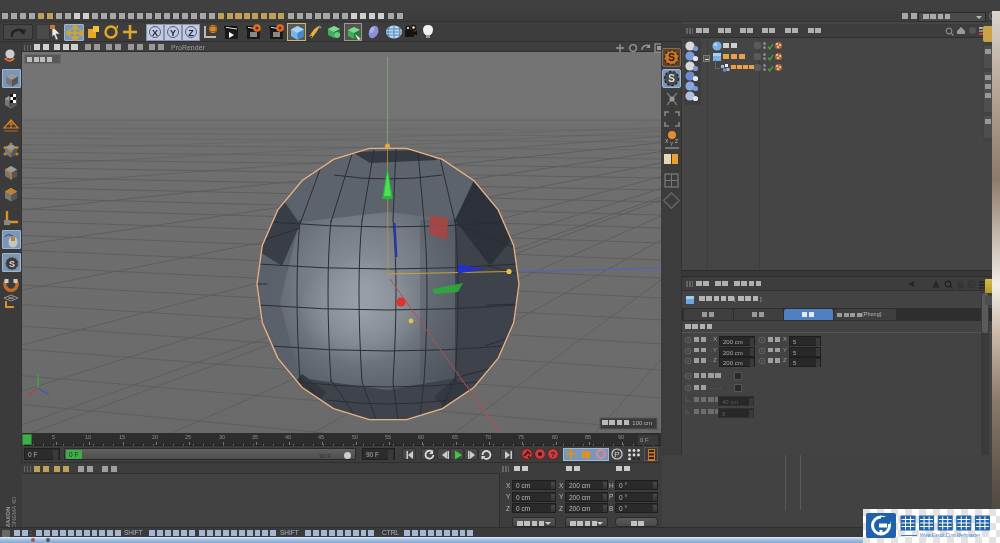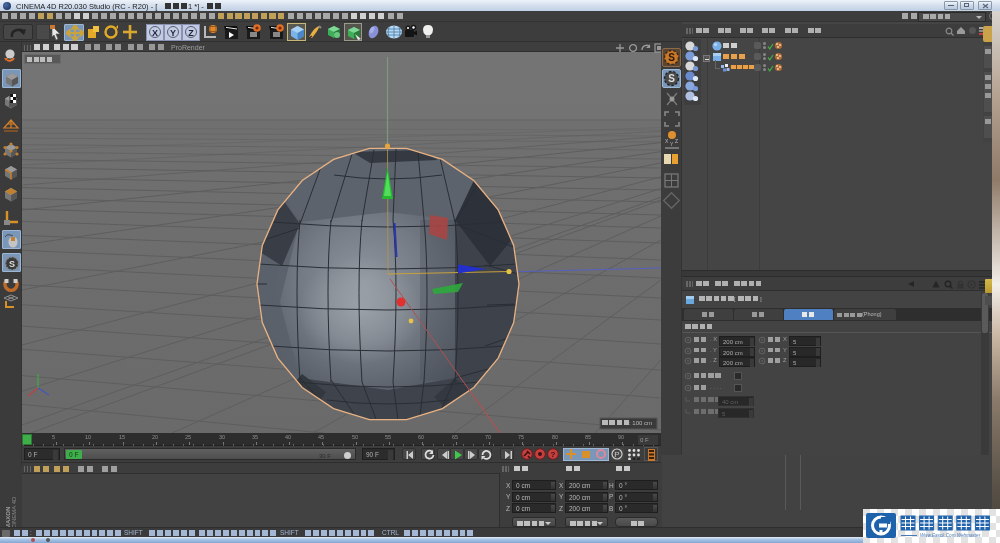--- a/index.html
+++ b/index.html
@@ -148,35 +148,20 @@
 
  <g stroke-width="1.2">
   <line x1="16" y1="336" x2="16" y2="322" stroke="#3fae3f"></line>
   <line x1="16" y1="336" x2="6" y2="344" stroke="#c04040"></line>
   <line x1="16" y1="336" x2="27" y2="343" stroke="#4055c0"></line>
  </g>
 
  <rect x="578" y="366" width="57" height="11" fill="#3a3a3a" stroke="#565656" stroke-width="1"></rect>
 </svg>
 
-<div style="position:absolute;top:0;left:0;width:1000px;height:11px;background:linear-gradient(#eef3f9,#d4dfee 50%,#c0d0e4)">
-      <div style="position:absolute;top:2px;left:3px;width:8px;height:8px;border-radius:50%;background:radial-gradient(circle at 35% 35%,#4a6ea8,#16294d)"></div>
-      <span class="t" style="left:16px;top:2.5px;color:#1c1c1c;font-size:7.5px">CINEMA 4D R20.030 Studio (RC - R20) - [</span>
-      <span style="position:absolute;top:3px;left:165px;display:inline-block;width:21.8px;height:5.5px;background:repeating-linear-gradient(90deg,#333 0 5.98px,transparent 5.98px 7.93px);vertical-align:top;"></span>
-      <span class="t" style="left:188px;top:2.5px;color:#1c1c1c;font-size:7.5px">1 *] -</span>
-      <span style="position:absolute;top:3px;left:207px;display:inline-block;width:13.9px;height:5.5px;background:repeating-linear-gradient(90deg,#333 0 5.98px,transparent 5.98px 7.93px);vertical-align:top;"></span>
-      <div style="position:absolute;top:1px;left:944px;width:14px;height:9px;background:linear-gradient(#f2f6fa,#cdd9e8 45%,#b9c9de);border:1px solid #8a97a8;border-radius:1px"></div>
-      <div style="position:absolute;top:1px;left:960px;width:14px;height:9px;background:linear-gradient(#f2f6fa,#cdd9e8 45%,#b9c9de);border:1px solid #8a97a8;border-radius:1px"></div>
-      <div style="position:absolute;top:1px;left:978px;width:14px;height:9px;background:linear-gradient(#f2f6fa,#cdd9e8 45%,#b9c9de);border:1px solid #8a97a8;border-radius:1px"></div>
-      <div style="position:absolute;top:5px;left:948px;width:6px;height:1.4px;background:#55657c"></div>
-      <div style="position:absolute;top:3px;left:964px;width:5px;height:4px;border:1px solid #55657c"></div>
-      <svg width="7" height="6" style="position:absolute;top:2.5px;left:982px">
-        <path d="M1,1 L6,5 M6,1 L1,5" stroke="#55657c" stroke-width="1.2"></path>
-      </svg>
-    </div>
 <div style="position:absolute;top:11px;left:0;width:1000px;height:11px;background:#3d3d3d;border-bottom:1px solid #333">
       <span style="position:absolute;top:2px;left:2px;display:inline-block;width:15.0px;height:6.0px;background:repeating-linear-gradient(90deg,#a8a8a8 0 6.44px,transparent 6.44px 8.54px);vertical-align:top;"></span>
       <span style="position:absolute;top:2px;left:20px;display:inline-block;width:15.0px;height:6.0px;background:repeating-linear-gradient(90deg,#a8a8a8 0 6.44px,transparent 6.44px 8.54px);vertical-align:top;"></span>
       <span style="position:absolute;top:2px;left:38px;display:inline-block;width:15.0px;height:6.0px;background:repeating-linear-gradient(90deg,#c0a058 0 6.44px,transparent 6.44px 8.54px);vertical-align:top;"></span>
       <span style="position:absolute;top:2px;left:56px;display:inline-block;width:15.0px;height:6.0px;background:repeating-linear-gradient(90deg,#a8a8a8 0 6.44px,transparent 6.44px 8.54px);vertical-align:top;"></span>
       <span style="position:absolute;top:2px;left:74px;display:inline-block;width:15.0px;height:6.0px;background:repeating-linear-gradient(90deg,#d0d0d0 0 6.44px,transparent 6.44px 8.54px);vertical-align:top;"></span>
       <span style="position:absolute;top:2px;left:92px;display:inline-block;width:15.0px;height:6.0px;background:repeating-linear-gradient(90deg,#a8a8a8 0 6.44px,transparent 6.44px 8.54px);vertical-align:top;"></span>
       <span style="position:absolute;top:2px;left:110px;display:inline-block;width:15.0px;height:6.0px;background:repeating-linear-gradient(90deg,#a8a8a8 0 6.44px,transparent 6.44px 8.54px);vertical-align:top;"></span>
       <span style="position:absolute;top:2px;left:128px;display:inline-block;width:15.0px;height:6.0px;background:repeating-linear-gradient(90deg,#a8a8a8 0 6.44px,transparent 6.44px 8.54px);vertical-align:top;"></span>
       <span style="position:absolute;top:2px;left:146px;display:inline-block;width:15.0px;height:6.0px;background:repeating-linear-gradient(90deg,#a8a8a8 0 6.44px,transparent 6.44px 8.54px);vertical-align:top;"></span>

